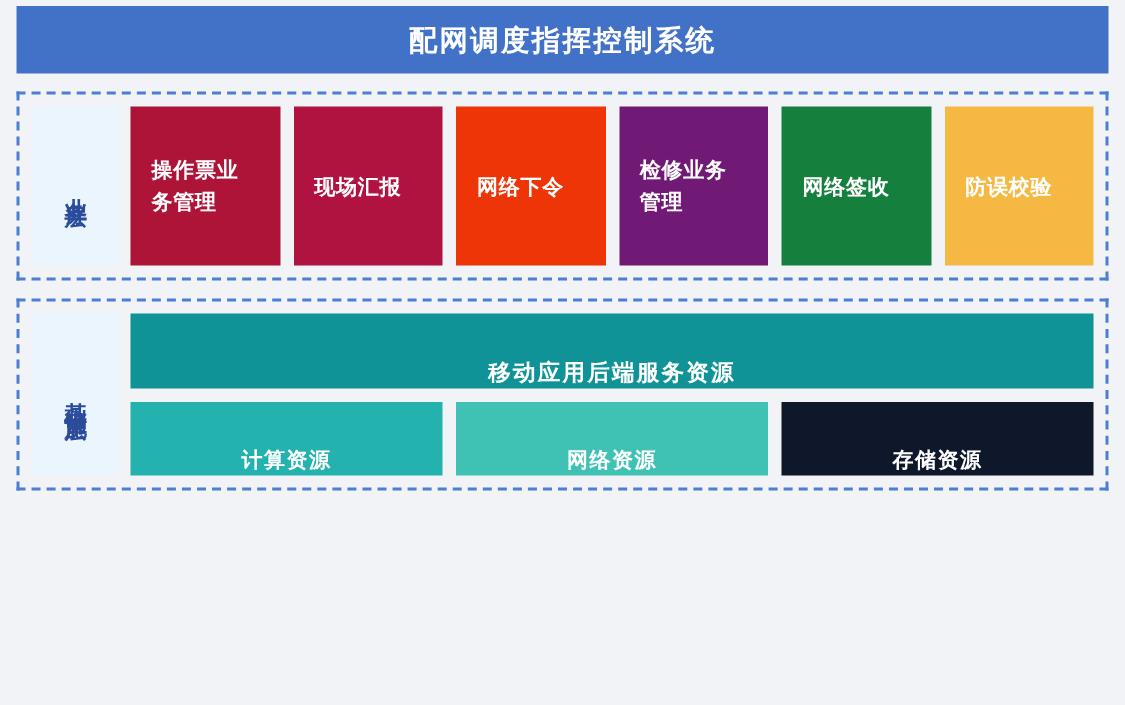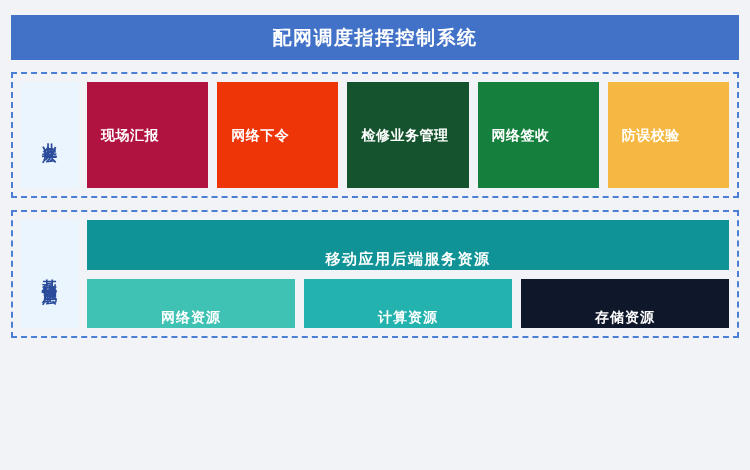--- a/index.html
+++ b/index.html
@@ -11,21 +11,21 @@
     height: 470px;
     background: #F1F3F6;
     font-family: "Liberation Sans", "DejaVu Sans", sans-serif;
     overflow: hidden;
   }
   .page {
     position: relative;
     width: 750px;
     height: 470px;
     box-sizing: border-box;
-    padding: 15px 11px 10px 11px;
+    padding: 4px 11px 10px 11px;
     display: flex;
     flex-direction: column;
   }
 
   
   .title-banner {
     height: 45px;
     background: #4272C8;
     display: flex;
     align-items: center;
@@ -146,27 +146,30 @@
     <div class="title-text">配网调度指挥控制系统</div>
   </div>
 
   <div class="layers">
 
     <div class="layer layer-business">
       <div class="layer-label">
         <span class="layer-label-text">业务层</span>
       </div>
       <div class="cards">
+        <div class="card" style="background:#AE1438">
+          <span class="card-text">操作票业务管理</span>
+        </div>
         <div class="card" style="background:#B01340">
           <span class="card-text">现场汇报</span>
         </div>
         <div class="card" style="background:#EE3508">
           <span class="card-text">网络下令</span>
         </div>
-        <div class="card" style="background:#14532d">
+        <div class="card" style="background:#701a75">
           <span class="card-text">检修业务管理</span>
         </div>
         <div class="card" style="background:#15803d">
           <span class="card-text">网络签收</span>
         </div>
         <div class="card" style="background:#F5B943">
           <span class="card-text">防误校验</span>
         </div>
       </div>
     </div>
@@ -174,25 +177,25 @@
 
     <div class="layer layer-infra">
       <div class="layer-label">
         <span class="layer-label-text">基础设施层</span>
       </div>
       <div class="infra-stack">
         <div class="infra-band" style="background:#0F9396">
           <span class="infra-text">移动应用后端服务资源</span>
         </div>
         <div class="infra-row">
+          <div class="infra-cell" style="background:#23B2AD">
+            <span class="infra-text">计算资源</span>
+          </div>
           <div class="infra-cell" style="background:#3FC2B4">
             <span class="infra-text">网络资源</span>
-          </div>
-          <div class="infra-cell" style="background:#23B2AD">
-            <span class="infra-text">计算资源</span>
           </div>
           <div class="infra-cell" style="background:#0f172a">
             <span class="infra-text">存储资源</span>
           </div>
         </div>
       </div>
     </div>
 
   </div>
 </div>

